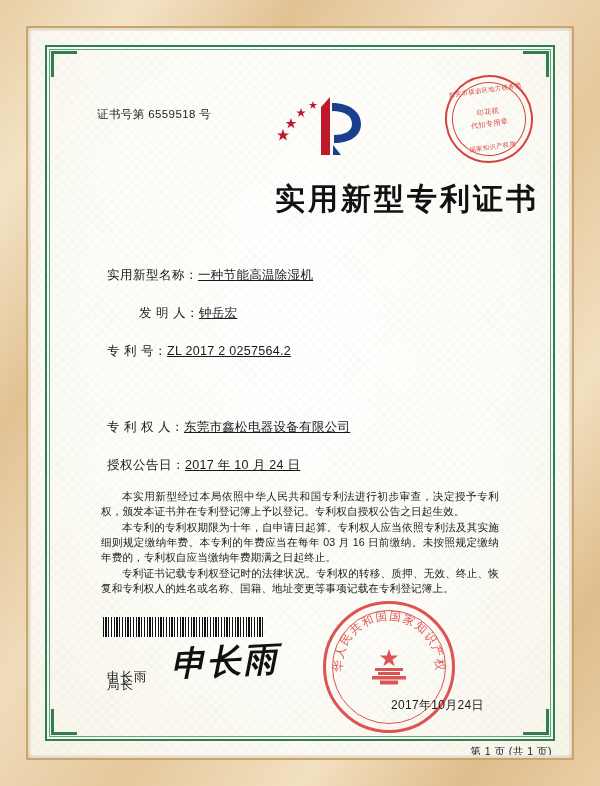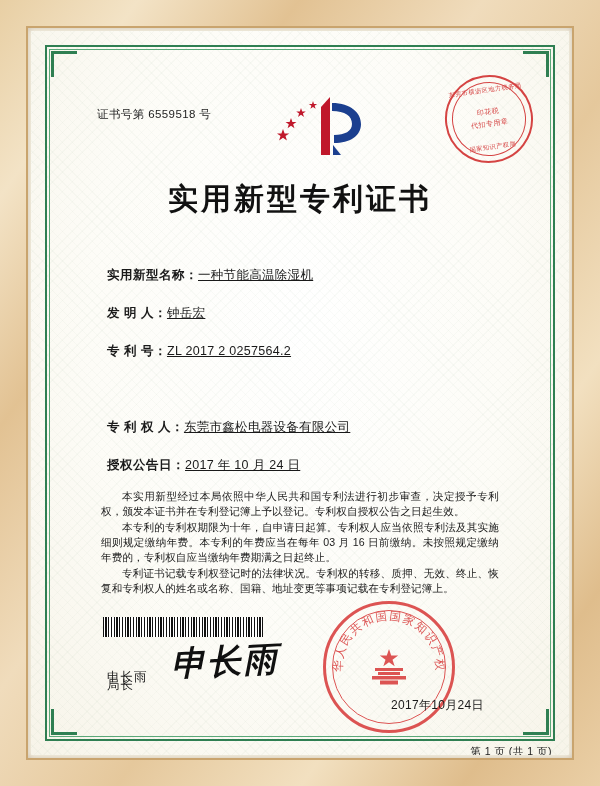--- a/index.html
+++ b/index.html
@@ -149,41 +149,41 @@
   #top-seal .seal-arc-top { top: 9px; }
   #top-seal .seal-mid1 { top: 30px; font-size: 7px; }
   #top-seal .seal-mid2 { top: 42px; font-size: 7px; }
   #top-seal .seal-arc-bottom { bottom: 9px; }
 
   
   #doc-title {
     position: absolute;
     left: 0; top: 118px;
     width: 478px;
-    text-align: center;
+    text-align: right;
     font-family: Liberation Mono, monospace;
     font-size: 30px;
     font-weight: bold;
     color: #111111;
     letter-spacing: 3px;
   }
 
   
   .field {
     position: absolute;
     left: 46px;
     font-size: 12.5px;
     color: #1a1a1a;
     white-space: nowrap;
   }
-  .field .flabel { letter-spacing: .5px; font-weight: bold; }
+  .field .flabel { letter-spacing: .5px; }
   .field .fvalue { letter-spacing: .3px; text-decoration: underline; }
 
   #f0 { top: 206px; }
-  #f1 { top: 244px; }
+  #f1 { top: 244px; margin-left: 32px; }
   #f2 { top: 282px; }
   #f3 { top: 320px; }
   #f4 { top: 358px; }
   #f5 { top: 396px; }
 
   
   #body-text {
     position: absolute;
     left: 40px; top: 428px;
     width: 398px;

